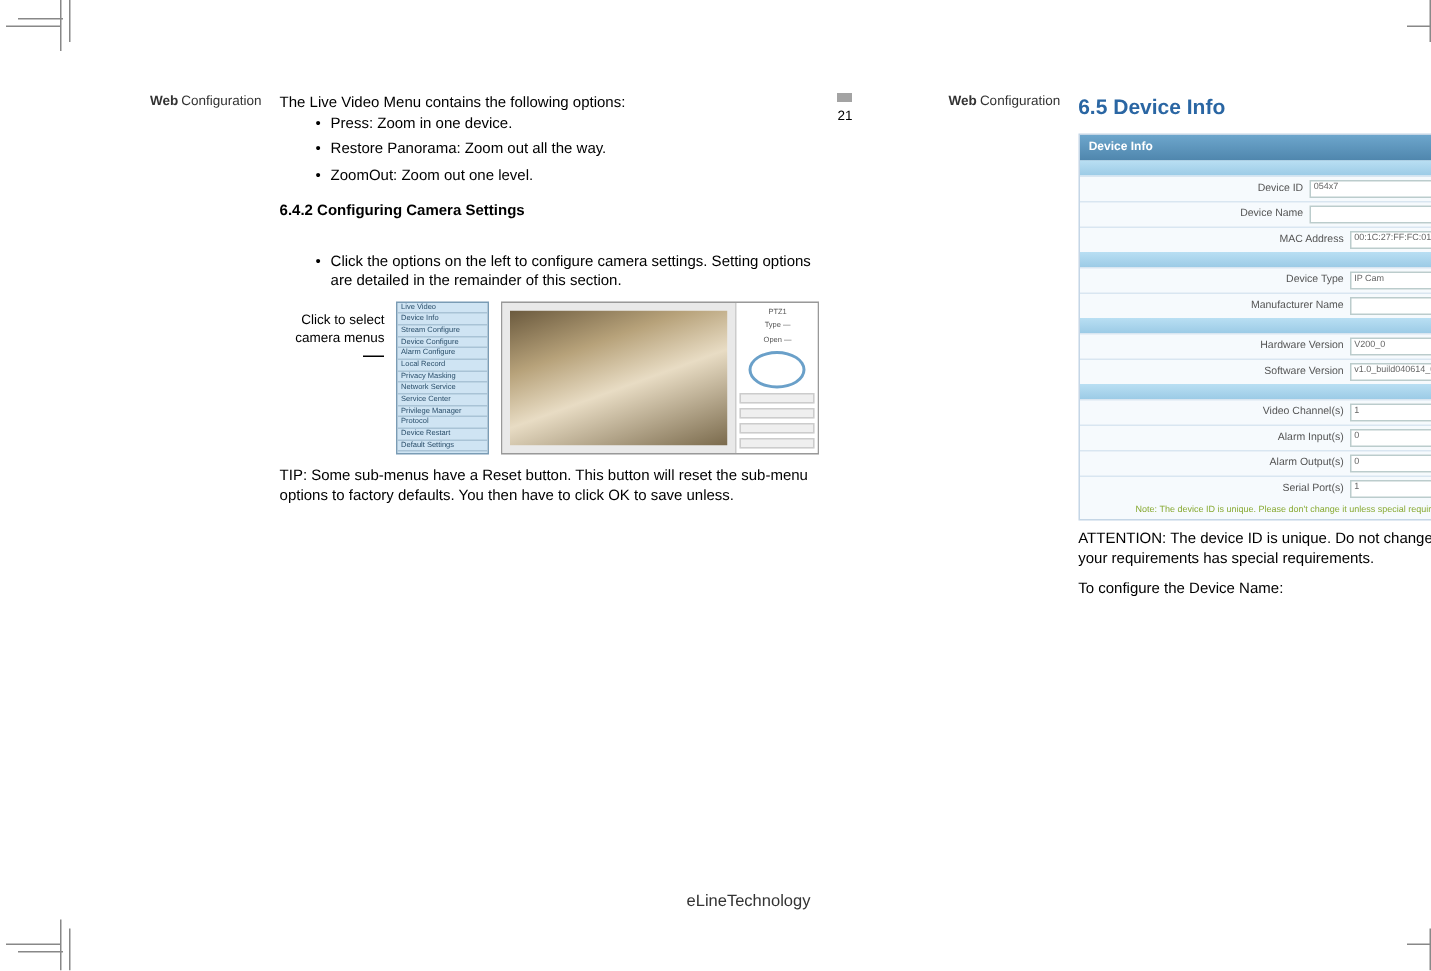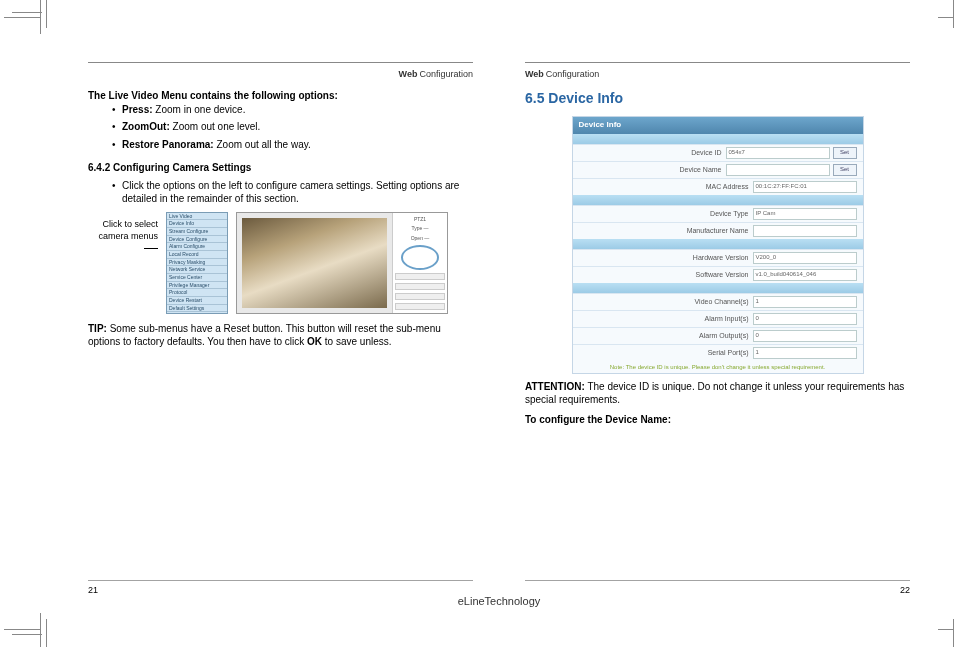--- a/index.html
+++ b/index.html
@@ -30,42 +30,43 @@
 
   .spread {
     position: absolute;
     left: 62px; right: 18px; top: 32px; bottom: 32px;
     display: flex;
   }
   .page {
     flex:1;
     padding: 30px 26px 20px 26px;
     display:flex;
-    flex-direction: column;
+    flex-direction: row;
     position:relative;
+    gap:12px;
   }
   .page-left { border-right: 0px solid #ddd;}
   .header-line {
     border-top:1px solid #888;
     margin-bottom:6px;
   }
   .header-row {
     font-size:9px;
     color:#333;
     margin-bottom:10px;
     display:flex;
   }
   .page-left .header-row { justify-content:flex-end;}
   .hdr-bold { font-weight:bold; margin-right:2px;}
   .body { flex:1; line-height:1.35;}
-  .b { font-weight:bold;}
+  .b { font-weight:normal;}
   ul.bul { list-style:none; padding:0; margin:0 0 6px 24px;}
   ul.bul > li { position:relative; padding-left:10px; margin-bottom:4px;}
   ul.bul > li:before { content:"•"; position:absolute; left:0; top:0;}
-  .sub-sect { font-weight:bold; margin:10px 0 4px;}
+  .sub-sect { font-weight:bold; margin:10px 0 20px;}
   .fig-row { display:flex; align-items:flex-start; gap:8px; margin:6px 0 8px;}
   .caption { font-size:9px; text-align:right; width:70px; padding-top:6px;}
   .cap-line { width:14px; height:1px; background:#000; display:inline-block; vertical-align:middle; margin-left:2px;}
   .menu-strip {
     width:60px; height:100px;
     background:linear-gradient(#cfe4f3,#cfe4f3);
     border:1px solid #7a9cb5;
     display:flex; flex-direction:column;
   }
   .menu-strip div { flex:1; border-bottom:1px solid #a9c3d6; font-size:5px; color:#2a4e6a; padding-left:2px; overflow:hidden; white-space:nowrap;}
@@ -108,21 +109,21 @@
   }
   .dev-row { display:flex; align-items:center; padding:2px 6px; border-top:1px solid #d9e6f1;}
   .dev-label { flex:1; text-align:right; font-size:7px; color:#555; padding-right:4px;}
   .dev-input { width:100px; height:10px; border:1px solid #bcc; background:#fff; font-size:6px; color:#666; padding-left:2px; overflow:hidden;}
   .dev-btn { width:22px; height:10px; border:1px solid #9ab; background:#eef4fa; font-size:6px; color:#446; margin-left:3px; text-align:center;}
   .dev-note { font-size:6px; color:#8a3; text-align:center; padding:2px;}
   p.para{ margin:6px 0;}
   ol.steps { margin:2px 0 0 0; padding-left:16px;}
   ol.steps li { margin-bottom:2px;}
   .footer {
-    border-top:1px solid #a3a3a3;
+    border-top:6px solid #a3a3a3;
     padding-top:4px;
     font-size:9px;
     display:flex;
   }
   .page-left .footer { justify-content:flex-start;}
   .page-right .footer { justify-content:flex-end;}
   .brand {
     position:absolute;
     left:0; right:0;
     bottom:8px;
@@ -152,22 +153,22 @@
   <div class="page page-left">
     <div class="header-line"></div>
     <div class="header-row">
       <span class="hdr-bold">Web</span>
         <span>Configuration</span>
     </div>
     <div class="body">
       <div class="b">The Live Video Menu contains the following options:</div>
       <ul class="bul">
         <li><span class="b">Press:</span><span> Zoom in one device.</span></li>
+        <li><span class="b">Restore Panorama:</span><span> Zoom out all the way.</span></li>
         <li><span class="b">ZoomOut:</span><span> Zoom out one level.</span></li>
-        <li><span class="b">Restore Panorama:</span><span> Zoom out all the way.</span></li>
       </ul>
       <div class="sub-sect">6.4.2 Configuring Camera Settings</div>
       <ul class="bul">
           <li>Click the options on the left to configure camera settings. Setting options are detailed in the remainder of this section.</li>
         </ul>
 
       <div class="fig-row">
         <div class="caption"><span>Click to select camera menus</span><span class="cap-line"></span></div>
         <div class="menu-strip">
           <div>Live Video</div>

